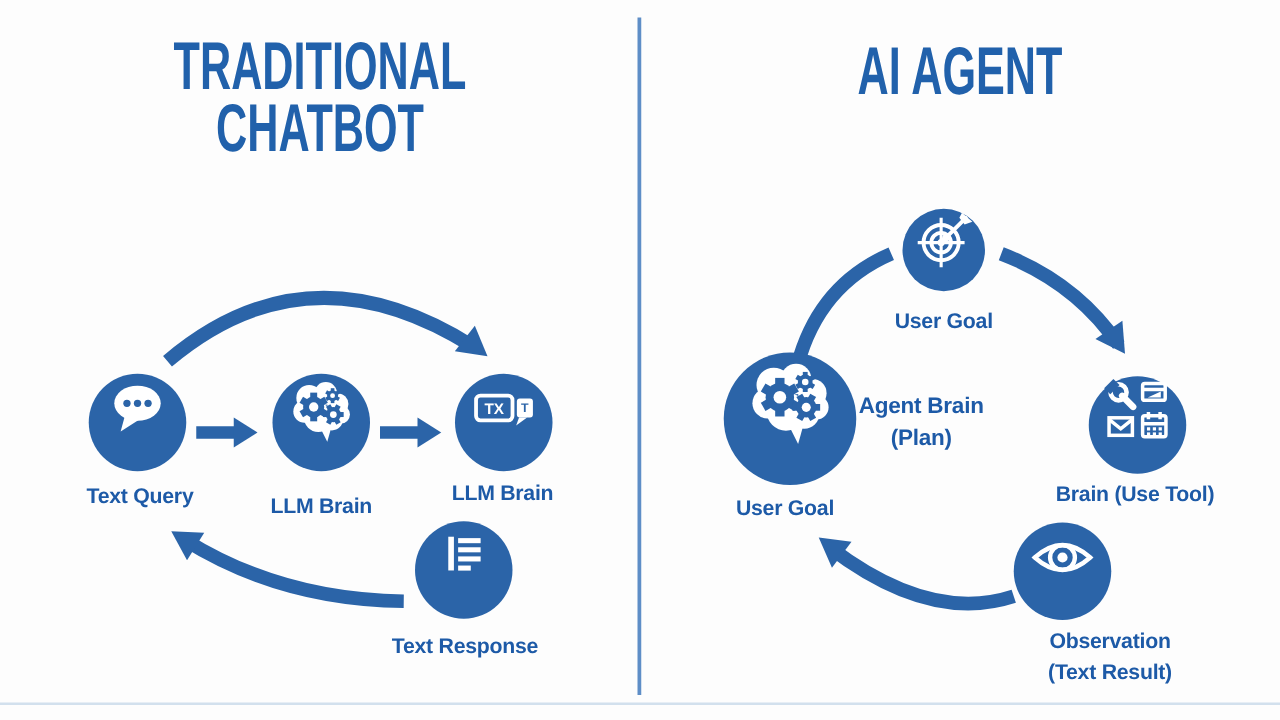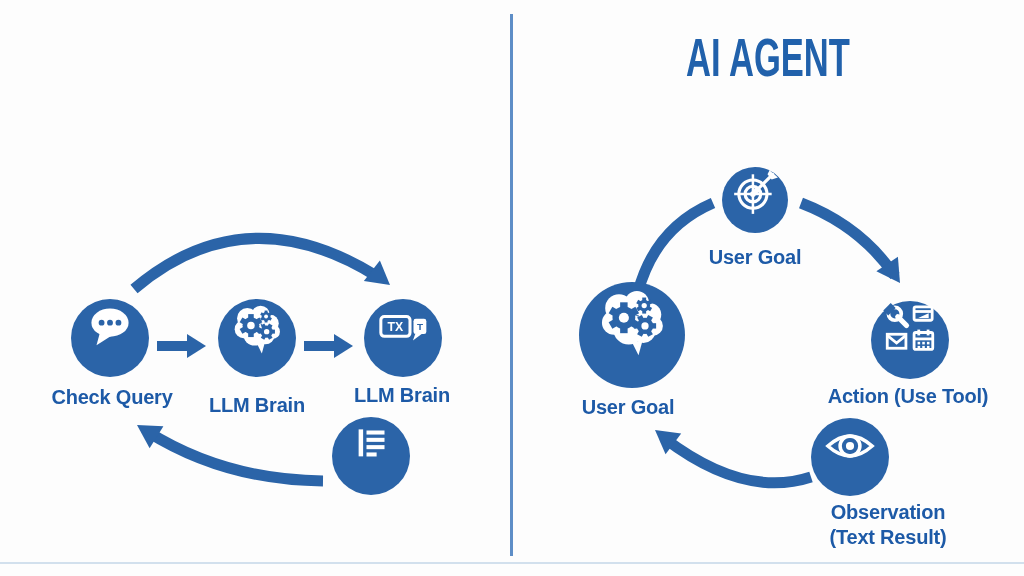--- a/index.html
+++ b/index.html
@@ -11,35 +11,39 @@
     position:absolute;text-align:center;font-weight:700;color:#2161ab;
     font-size:54px;line-height:50px;letter-spacing:0px;white-space:nowrap;
   }
   .title .tline{display:inline-block;transform:scaleX(0.64);}
   .node{
     position:absolute;border-radius:50%;background:#2b64a8;
     display:flex;align-items:flex-start;justify-content:center;
   }
   .lbl{
     position:absolute;text-align:center;font-weight:700;color:#1d5aa7;
-    font-size:20px;line-height:24px;letter-spacing:-0.2px;
+    font-size:17px;line-height:24px;letter-spacing:-0.2px;
   }
   .lbl.big{font-size:18px;line-height:26px;}
   svg.overlay{position:absolute;top:0;}
   .divider{position:absolute;background:#5e8ec7;}
   .bottom-rule{position:absolute;background:#9dbcd9;opacity:0.45;}
 </style>
 </head>
 <body>
 
 <div id="stage">
 
   <div class="divider" style="left:510px;top:14px;width:3px;height:542px;"></div>
   <div class="bottom-rule" style="left:0;top:562px;width:1024px;height:2px;"></div>
 
+  <div class="title" style="left:0;top:28px;width:512px;">
+    <span class="tline">TRADITIONAL</span><br>
+    <span class="tline">CHATBOT</span>
+  </div>
 
   <svg class="overlay" style="left:0;" width="512" height="576" viewBox="0 0 512 576">
     <g fill="#2b64a8" stroke="none">
 
       <path d="M 134 289 Q 246 194 378 277" fill="none" stroke="#2b64a8" stroke-width="11"></path>
       <polygon points="0,0 -23,-13 -23,13" transform="translate(390,285) rotate(38)"></polygon>
 
       <path d="M 157 346 L 188 346" fill="none" stroke="#2b64a8" stroke-width="10"></path>
       <polygon points="0,0 -19,-12 -19,12" transform="translate(206,346)"></polygon>
 
@@ -53,21 +57,21 @@
 
   <div class="node" style="left:71px;top:299px;width:78px;height:78px;">
     <svg width="54" height="54" viewBox="0 0 48 48">
       <ellipse cx="24" cy="21" rx="16.5" ry="12.5" fill="#fff"></ellipse>
       <polygon points="15,30 12,41 27,31.5" fill="#fff"></polygon>
       <circle cx="16.5" cy="21" r="2.6" fill="#2b64a8"></circle>
       <circle cx="24" cy="21" r="2.6" fill="#2b64a8"></circle>
       <circle cx="31.5" cy="21" r="2.6" fill="#2b64a8"></circle>
     </svg>
   </div>
-  <div class="lbl" style="left:42px;top:385px;width:140px;">Check Query</div>
+  <div class="lbl" style="left:42px;top:385px;width:140px;">Text Query</div>
 
   <div class="node" style="left:218px;top:299px;width:78px;height:78px;">
     <svg width="58" height="58" viewBox="0 0 48 48">
       <g fill="#fff">
         <circle cx="16" cy="16" r="8.5"></circle>
           <circle cx="27" cy="13" r="7.5"></circle>
         <circle cx="35" cy="20" r="7"></circle>
           <circle cx="37" cy="27" r="6"></circle>
         <circle cx="13" cy="25" r="7.5"></circle>
           <circle cx="22" cy="29" r="9.5"></circle>
@@ -120,20 +124,21 @@
     <svg width="54" height="54" viewBox="0 0 48 48">
       <g fill="#fff">
         <rect x="13" y="11" width="4" height="24"></rect>
         <rect x="20" y="12" width="16" height="3.6"></rect>
         <rect x="20" y="18.5" width="16" height="3.6"></rect>
         <rect x="20" y="25" width="16" height="3.6"></rect>
         <rect x="20" y="31.5" width="9" height="3.6"></rect>
       </g>
     </svg>
   </div>
+  <div class="lbl" style="left:292px;top:505px;width:160px;">Text Response</div>
 
   <div class="title" style="left:512px;top:32px;width:512px;">
     <span class="tline">AI AGENT</span>
   </div>
 
   <svg class="overlay" style="left:512px;" width="512" height="576" viewBox="0 0 512 576">
     <g fill="#2b64a8" stroke="none">
 
       <path d="M 126 292 Q 143 228 201 203" fill="none" stroke="#2b64a8" stroke-width="11"></path>
 
@@ -197,20 +202,24 @@
           <rect x="-2.3" y="-9.5" width="4.6" height="19" transform="rotate(90)"></rect>
           <rect x="-2.3" y="-9.5" width="4.6" height="19" transform="rotate(150)"></rect>
           <circle r="7"></circle>
         </g>
         <circle r="3.1" fill="#fff"></circle>
       </g>
     </svg>
   </div>
   <div class="lbl" style="left:558px;top:395px;width:140px;">User Goal</div>
 
+  <div class="lbl big" style="left:667px;top:311px;width:140px;">
+    <span>Agent Brain</span><br>
+    <span>(Plan)</span>
+  </div>
 
   <div class="node" style="left:871px;top:301px;width:78px;height:78px;">
     <svg width="56" height="56" viewBox="0 0 48 48">
 
       <circle cx="11" cy="11" r="5.5" fill="none" stroke="#fff" stroke-width="3.2"></circle>
       <rect x="6" y="2" width="9" height="6" fill="#2b64a8" transform="rotate(-45 11 11)"></rect>
       <line x1="13.5" y1="13.5" x2="21" y2="21" stroke="#fff" stroke-width="4.5" stroke-linecap="round"></line>
 
       <rect x="27.5" y="5" width="15.5" height="11.5" rx="1.5" fill="none" stroke="#fff" stroke-width="2.4"></rect>
       <line x1="27.5" y1="9" x2="43" y2="9" stroke="#fff" stroke-width="2.4"></line>
@@ -226,21 +235,21 @@
       <g fill="#fff">
         <rect x="30.5" y="35" width="2.2" height="2.2"></rect>
           <rect x="34.5" y="35" width="2.2" height="2.2"></rect>
           <rect x="38.5" y="35" width="2.2" height="2.2"></rect>
         <rect x="30.5" y="38.5" width="2.2" height="2.2"></rect>
           <rect x="34.5" y="38.5" width="2.2" height="2.2"></rect>
           <rect x="38.5" y="38.5" width="2.2" height="2.2"></rect>
       </g>
     </svg>
   </div>
-  <div class="lbl" style="left:813px;top:384px;width:190px;">Action (Use Tool)</div>
+  <div class="lbl" style="left:813px;top:384px;width:190px;">Brain (Use Tool)</div>
 
   <div class="node" style="left:811px;top:418px;width:78px;height:78px;">
     <svg width="56" height="56" viewBox="0 0 48 48">
       <path d="M5,24 Q24,7 43,24 Q24,41 5,24 Z" fill="none" stroke="#fff" stroke-width="3"></path>
       <circle cx="24" cy="24" r="8.5" fill="none" stroke="#fff" stroke-width="3"></circle>
       <circle cx="24" cy="24" r="3.5" fill="#fff"></circle>
     </svg>
   </div>
   <div class="lbl" style="left:803px;top:500px;width:170px;line-height:25px;">
     <span>Observation</span><br>

